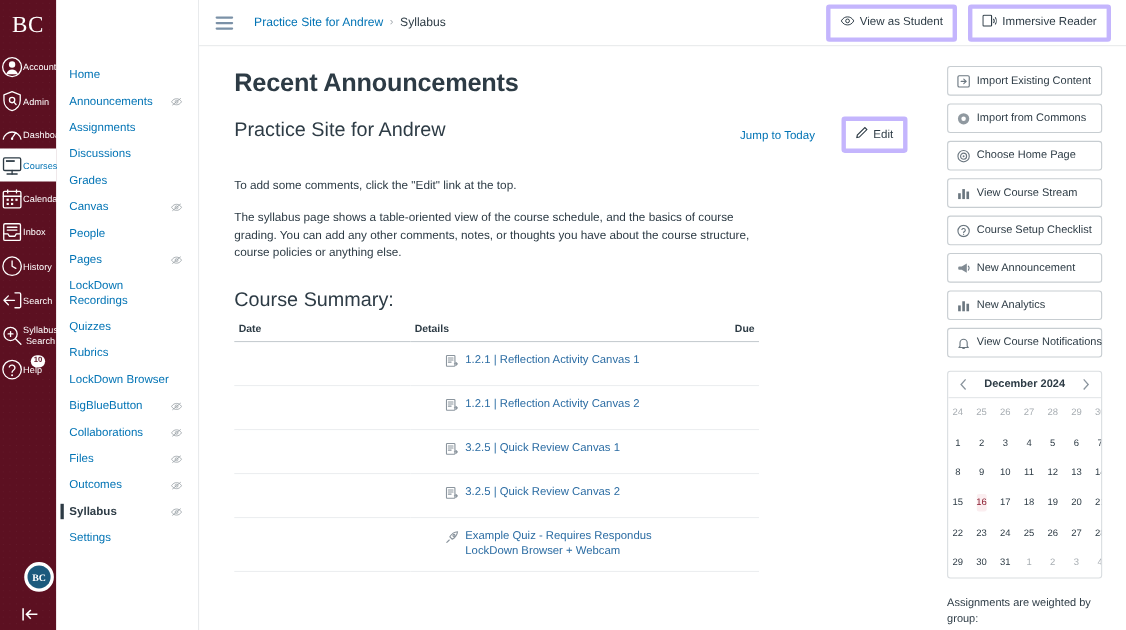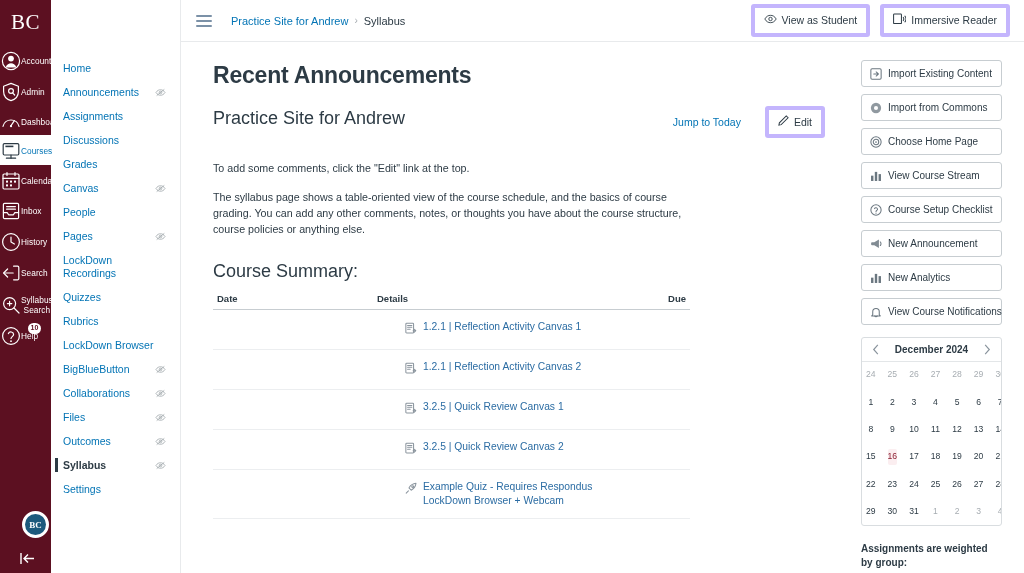--- a/index.html
+++ b/index.html
@@ -183,21 +183,21 @@
   }
   .cal-day {
     font-size: 8.6px; color: #2d3b45; text-align: center;
     padding: 2.2px 0; cursor: pointer; line-height: 11px;
   }
   .cal-day.other { color: #a7adb2; }
   .cal-day.today { background: #fbeef0; color: #8c2033; border-radius: 2px; }
 
   
   .weights-note {
-    font-size: 10px; color: #2d3b45; font-weight: bold;
+    font-size: 10px; color: #2d3b45; font-weight: normal;
     line-height: 14px; margin: 16px 0 6px 0;
   }
   table.weights { width: 100%; border-collapse: collapse; }
   table.weights th {
     font-size: 9.5px; font-weight: bold; color: #2d3b45; text-align: left;
     padding: 5px 2px; border-bottom: 1px solid #c7cdd1;
   }
   table.weights th.w { text-align: right; }
   table.weights td {
     font-size: 9.5px; color: #2d3b45; padding: 6px 2px;

